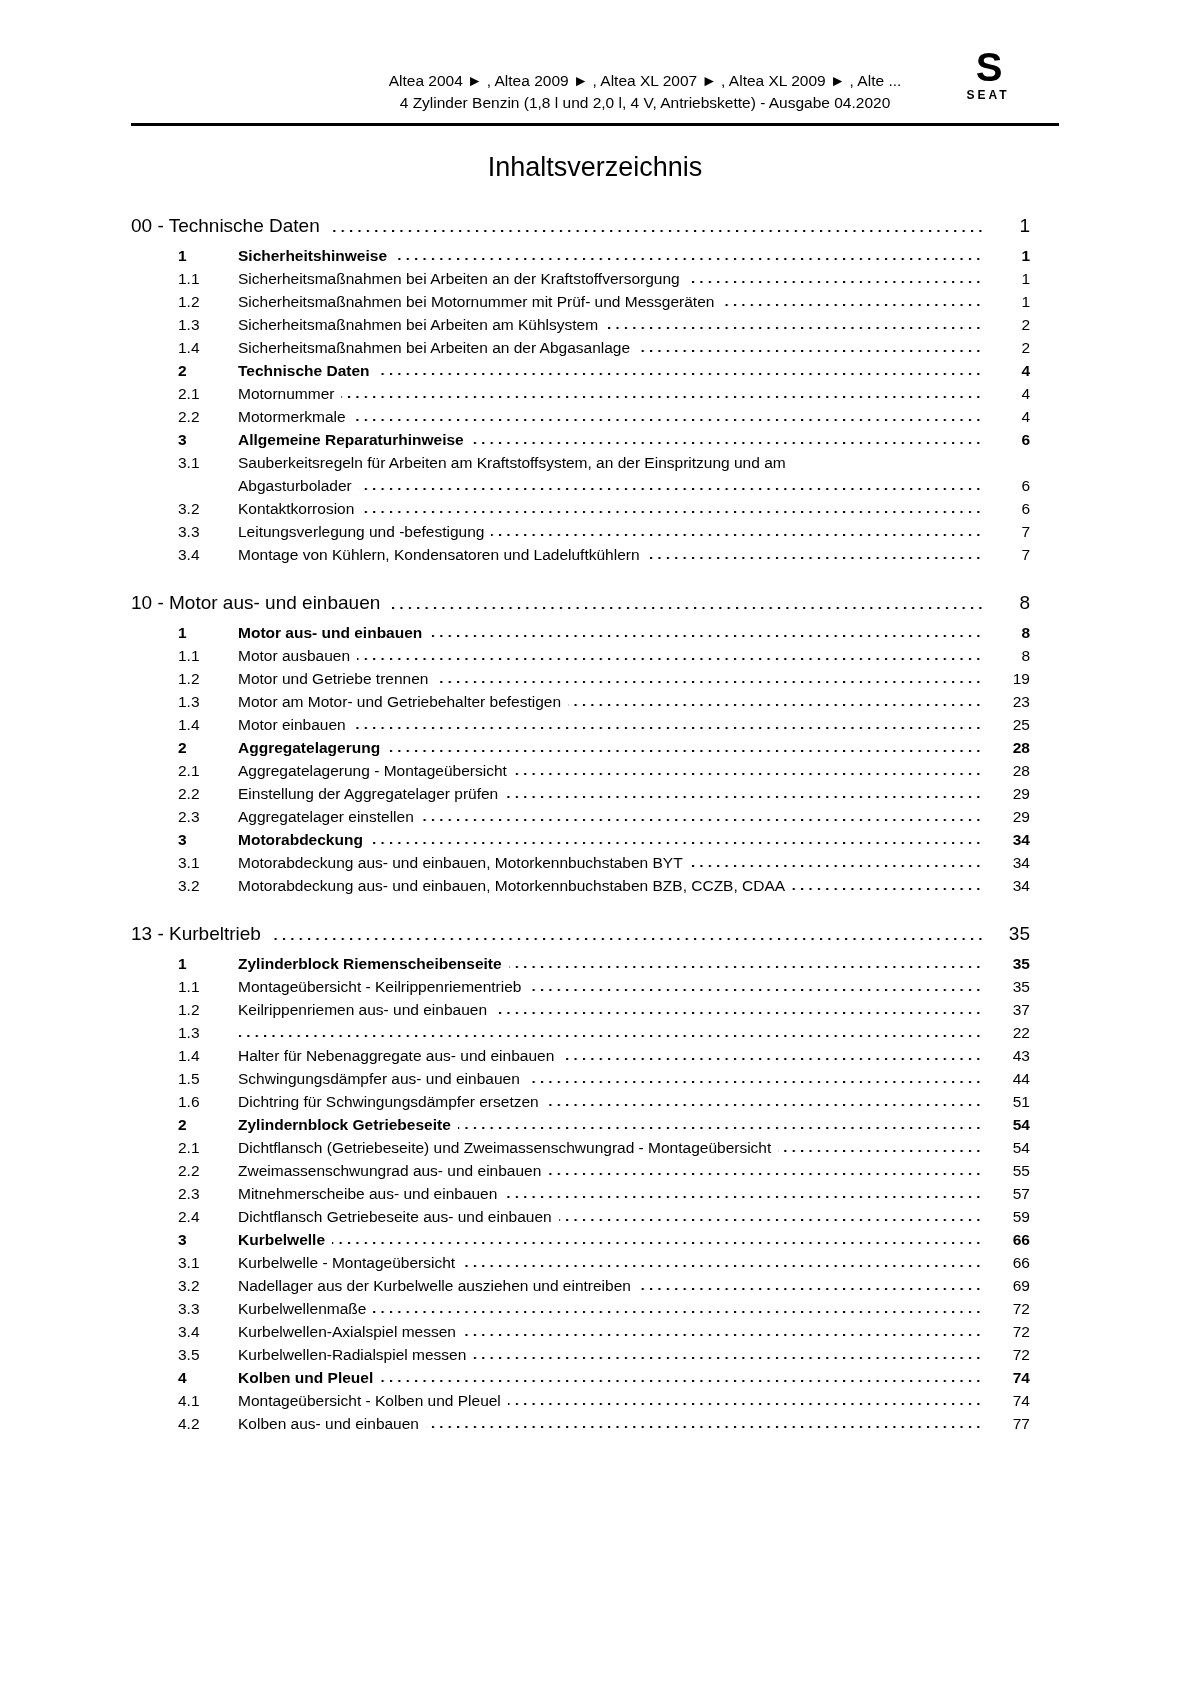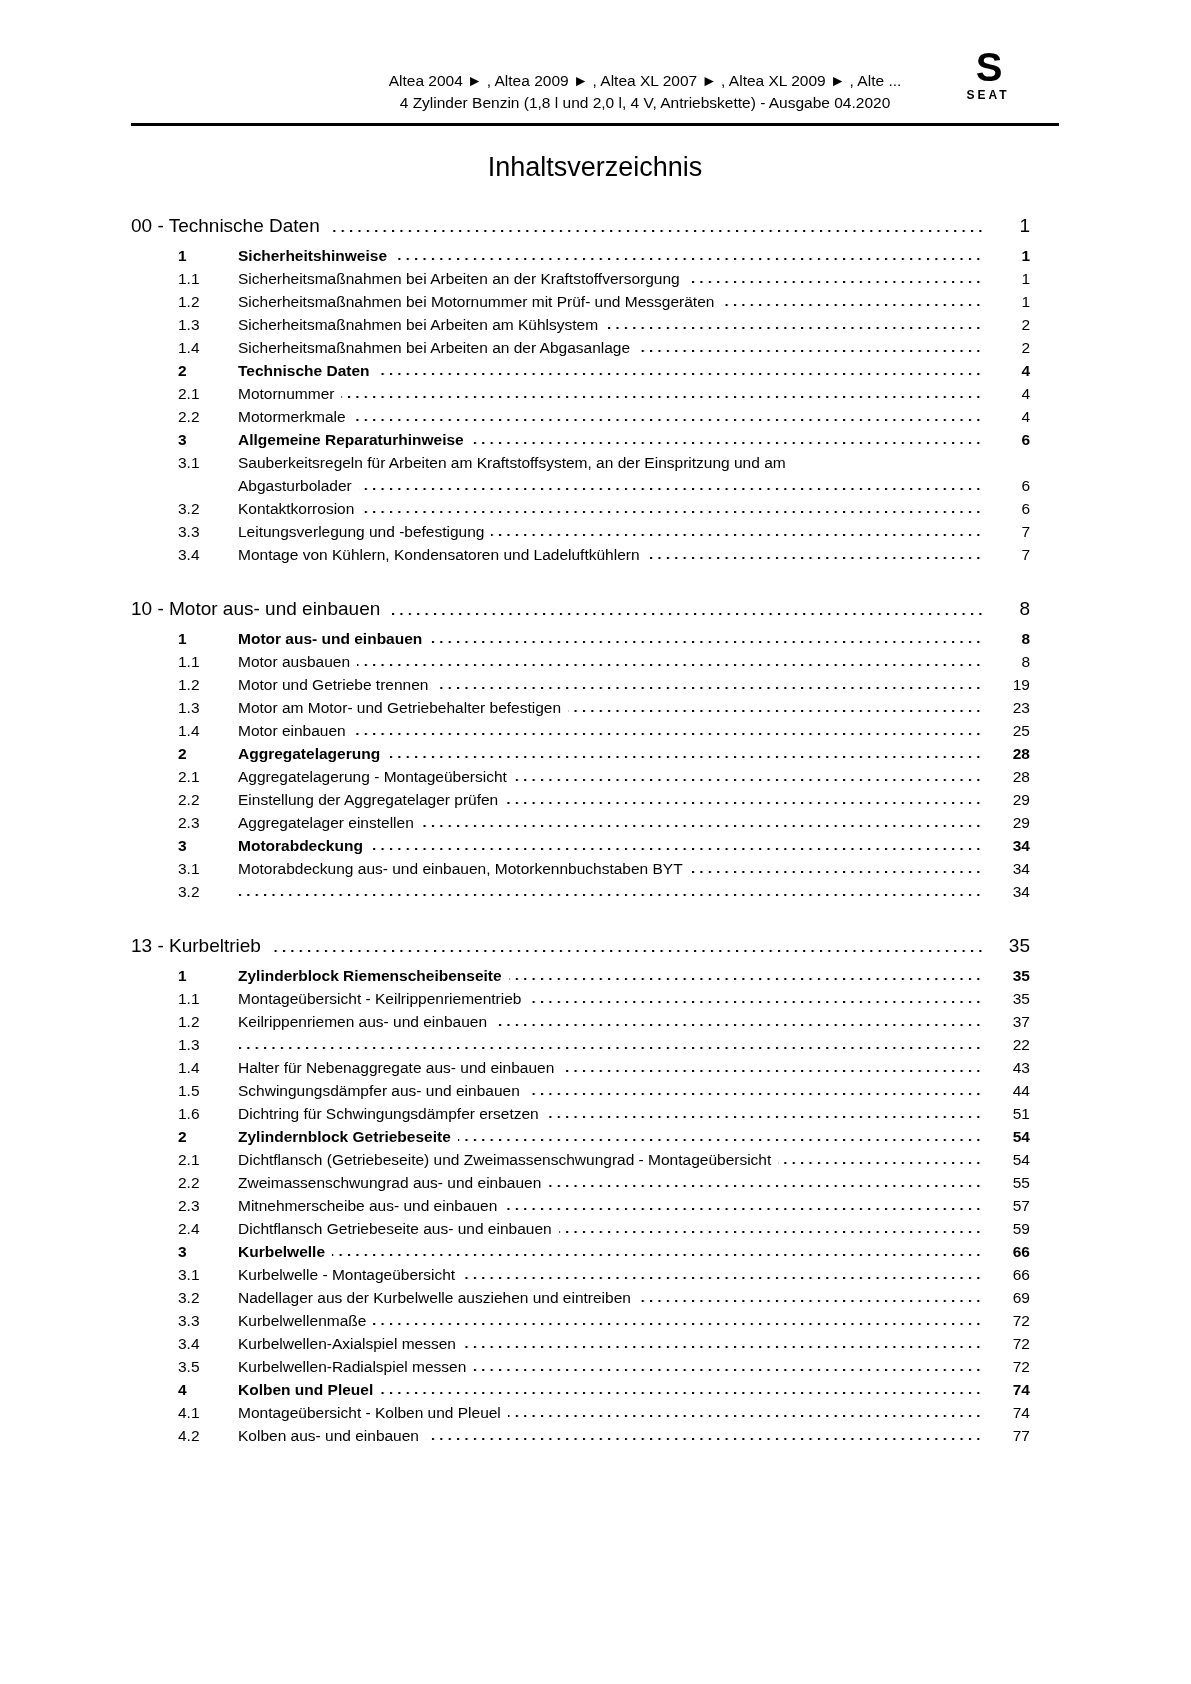--- a/index.html
+++ b/index.html
@@ -28,21 +28,21 @@
   .dotted {
     background-image: radial-gradient(circle at 2px 2.2px, #000 1.1px, transparent 1.45px);
     background-size: 8.4px 4.4px;
     background-repeat: repeat-x;
     background-origin: content-box;
     background-clip: content-box;
     background-position: 0 calc(100% - 5px);
   }
   .chapter-row {
     font-size: 19px; line-height: 26px;
-    margin: 30px 0 5px;
+    margin: 24px 0 5px;
     padding-right: 69px;
   }
   .chapter-label { background: #fff; padding-right: 9px; padding-bottom: 3px; }
   .chapter-page {
     position: absolute; right: 29px; bottom: 0;
     width: 46px; text-align: right; font-size: 19px; background: #fff;
   }
   .sec-row {
     line-height: 23px; min-height: 23px;
     margin-left: 47px;
@@ -103,21 +103,21 @@
         <div class="toc-row sec-row dotted"><span class="sec-num">1.1</span><span class="sec-title">Motor ausbauen</span><span class="sec-page">8</span></div>
         <div class="toc-row sec-row dotted"><span class="sec-num">1.2</span><span class="sec-title">Motor und Getriebe trennen</span><span class="sec-page">19</span></div>
         <div class="toc-row sec-row dotted"><span class="sec-num">1.3</span><span class="sec-title">Motor am Motor- und Getriebehalter befestigen</span><span class="sec-page">23</span></div>
         <div class="toc-row sec-row dotted"><span class="sec-num">1.4</span><span class="sec-title">Motor einbauen</span><span class="sec-page">25</span></div>
         <div class="toc-row sec-row dotted bold"><span class="sec-num">2</span><span class="sec-title">Aggregatelagerung</span><span class="sec-page">28</span></div>
         <div class="toc-row sec-row dotted"><span class="sec-num">2.1</span><span class="sec-title">Aggregatelagerung - Montageübersicht</span><span class="sec-page">28</span></div>
         <div class="toc-row sec-row dotted"><span class="sec-num">2.2</span><span class="sec-title">Einstellung der Aggregatelager prüfen</span><span class="sec-page">29</span></div>
         <div class="toc-row sec-row dotted"><span class="sec-num">2.3</span><span class="sec-title">Aggregatelager einstellen</span><span class="sec-page">29</span></div>
         <div class="toc-row sec-row dotted bold"><span class="sec-num">3</span><span class="sec-title">Motorabdeckung</span><span class="sec-page">34</span></div>
         <div class="toc-row sec-row dotted"><span class="sec-num">3.1</span><span class="sec-title">Motorabdeckung aus- und einbauen, Motorkennbuchstaben BYT</span><span class="sec-page">34</span></div>
-        <div class="toc-row sec-row dotted"><span class="sec-num">3.2</span><span class="sec-page">34</span></div>
+        <div class="toc-row sec-row dotted"><span class="sec-num">3.2</span><span class="sec-title">Motorabdeckung aus- und einbauen, Motorkennbuchstaben BZB, CCZB, CDAA</span><span class="sec-page">34</span></div>
         <div class="toc-row chapter-row dotted"><span class="chapter-label">13 - Kurbeltrieb</span><span class="chapter-page">35</span></div>
         <div class="toc-row sec-row dotted bold"><span class="sec-num">1</span><span class="sec-title">Zylinderblock Riemenscheibenseite</span><span class="sec-page">35</span></div>
         <div class="toc-row sec-row dotted"><span class="sec-num">1.1</span><span class="sec-title">Montageübersicht - Keilrippenriementrieb</span><span class="sec-page">35</span></div>
         <div class="toc-row sec-row dotted"><span class="sec-num">1.2</span><span class="sec-title">Keilrippenriemen aus- und einbauen</span><span class="sec-page">37</span></div>
         <div class="toc-row sec-row dotted"><span class="sec-num">1.3</span><span class="sec-page">22</span></div>
         <div class="toc-row sec-row dotted"><span class="sec-num">1.4</span><span class="sec-title">Halter für Nebenaggregate aus- und einbauen</span><span class="sec-page">43</span></div>
         <div class="toc-row sec-row dotted"><span class="sec-num">1.5</span><span class="sec-title">Schwingungsdämpfer aus- und einbauen</span><span class="sec-page">44</span></div>
         <div class="toc-row sec-row dotted"><span class="sec-num">1.6</span><span class="sec-title">Dichtring für Schwingungsdämpfer ersetzen</span><span class="sec-page">51</span></div>
         <div class="toc-row sec-row dotted bold"><span class="sec-num">2</span><span class="sec-title">Zylindernblock Getriebeseite</span><span class="sec-page">54</span></div>
         <div class="toc-row sec-row dotted"><span class="sec-num">2.1</span><span class="sec-title">Dichtflansch (Getriebeseite) und Zweimassenschwungrad - Montageübersicht</span><span class="sec-page">54</span></div>

